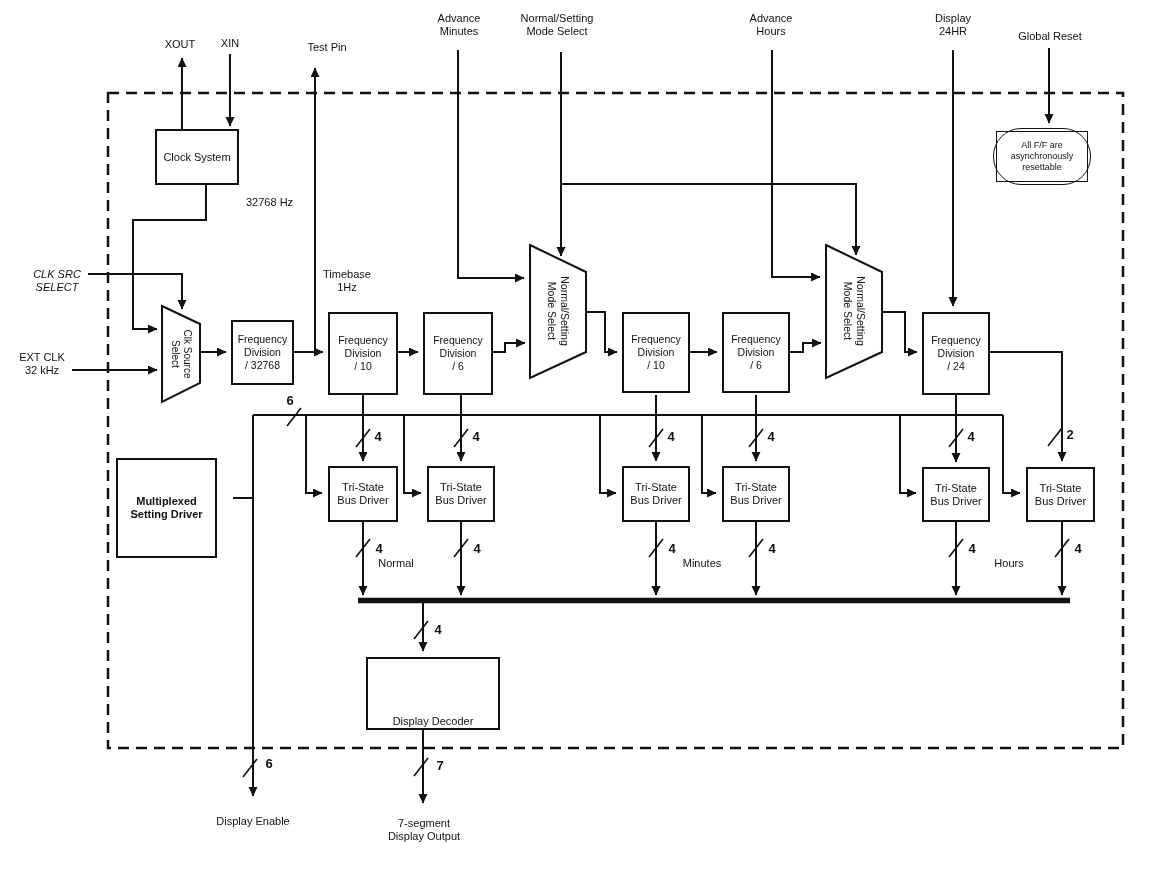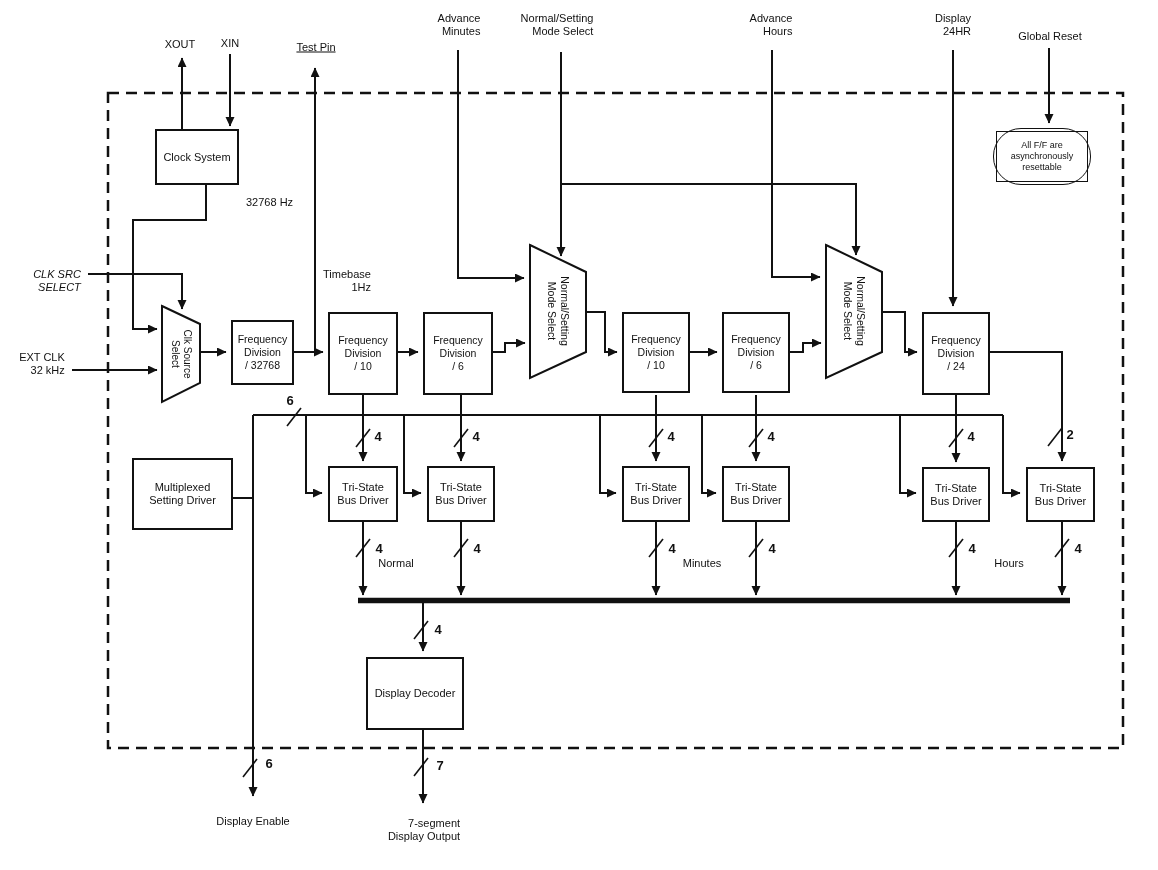--- a/index.html
+++ b/index.html
@@ -1,19 +1,19 @@
 <!DOCTYPE html>
 <html><head>
 <meta charset="utf-8">
 <style>
   html,body{margin:0;padding:0;background:#fff;}
   #stage{position:relative;width:1158px;height:870px;background:#fff;
          font-family:"Liberation Sans","DejaVu Sans",sans-serif;color:#111;overflow:hidden;}
   #wires{position:absolute;left:0;top:0;z-index:1;}
-  .lbl{position:absolute;transform:translate(-50%,-50%);text-align:right;
+  .lbl{position:absolute;transform:translate(-50%,-50%);text-align:center;
        font-size:11px;line-height:13px;white-space:nowrap;z-index:3;}
   .lbl span{display:block;}
   .num{position:absolute;transform:translate(-50%,-50%);font-size:13px;font-weight:700;
        white-space:nowrap;z-index:3;}
   .box{position:absolute;border:2px solid #111;background:#fff;display:flex;
        align-items:center;justify-content:center;text-align:center;
        font-size:11px;line-height:13px;z-index:2;box-sizing:border-box;}
   .box span{display:block;}
   .box .inner span{display:block;}
   .vlabel{position:absolute;transform:translate(-50%,-50%) rotate(90deg);
@@ -194,28 +194,28 @@
       <span>Bus Driver</span>
     </div>
   </div>
   <div class="box" style="left:1026px;top:467px;width:69px;height:55px;">
     <div class="inner">
       <span>Tri-State</span>
       <span>Bus Driver</span>
     </div>
   </div>
 
-  <div class="box" style="left:132px;top:458px;width:101px;height:72px;">
+  <div class="box" style="left:116px;top:458px;width:101px;height:100px;font-weight:bold;">
     <div class="inner">
       <span>Multiplexed</span>
       <span>Setting Driver</span>
     </div>
   </div>
 
-  <div class="box" style="left:366px;top:657px;width:98px;height:73px;">
+  <div class="box" style="left:366px;top:657px;width:134px;height:73px;align-items:flex-end;">
     <span>Display Decoder</span>
   </div>
 
   <div class="note" style="left:993px;top:128px;width:98px;height:57px;border-radius:28px;">
     <div class="inner">
       <span>All F/F are</span>
       <span>asynchronously</span>
       <span>resettable</span>
     </div>
   </div>
@@ -232,21 +232,21 @@
     <span>Normal/Setting</span>
     <span>Mode Select</span>
   </div>
 
   <div class="lbl" style="left:180px;top:44px;">
       <span>XOUT</span>
     </div>
   <div class="lbl" style="left:230px;top:43px;">
       <span>XIN</span>
     </div>
-  <div class="lbl" style="left:316px;top:47px;text-decoration:underline;">
+  <div class="lbl" style="left:327px;top:47px;">
       <span>Test Pin</span>
     </div>
   <div class="lbl" style="left:459px;top:25px;">
     <span>Advance</span>
       <span>Minutes</span>
   </div>
   <div class="lbl" style="left:557px;top:25px;">
     <span>Normal/Setting</span>
       <span>Mode Select</span>
   </div>

